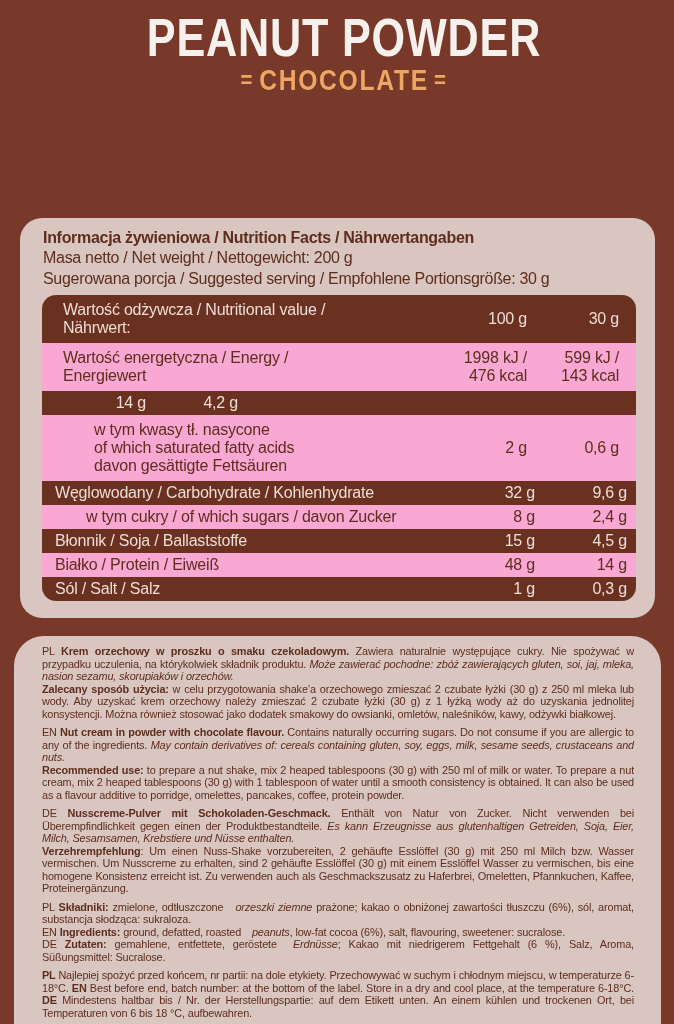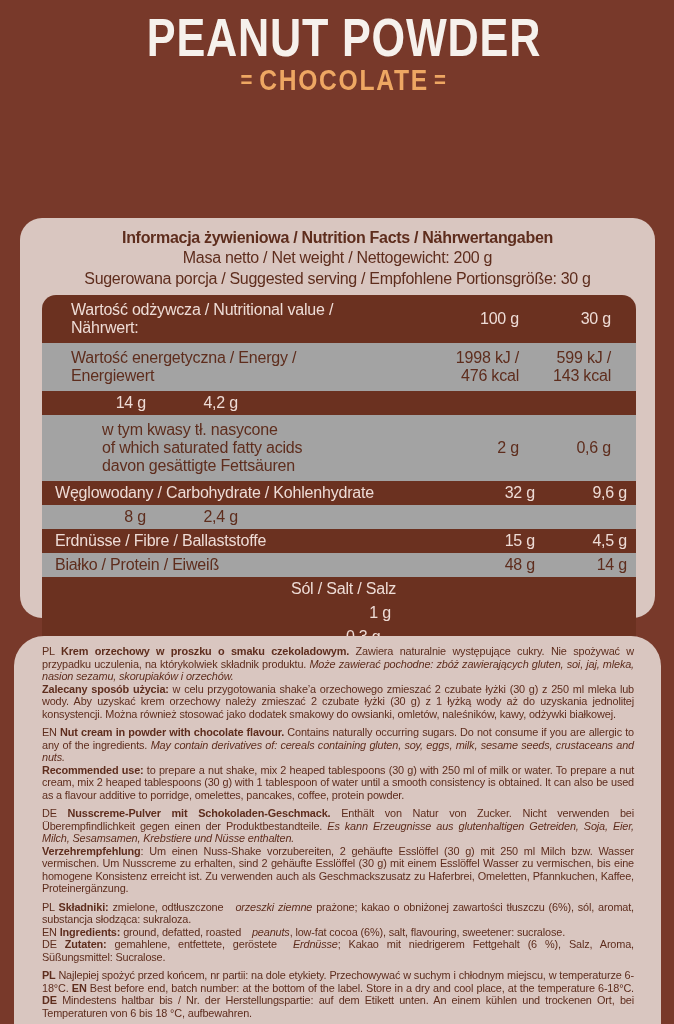--- a/index.html
+++ b/index.html
@@ -49,39 +49,39 @@
     border-radius: 22px;
   }
   .np-head {
     margin: 10px 23px 0 23px;
     color: #5e2d1d;
     font-size: 16px;
     line-height: 20.3px;
     letter-spacing: -0.3px;
     white-space: nowrap;
   }
-  .np-head p { margin: 0; text-align: center; }
+  .np-head p { margin: 0; }
   .np-head p.hb { font-weight: bold; }
   
   .ntable {
     margin: 6px 19px 0 22px;
     font-size: 16px;
     letter-spacing: -0.2px;
     line-height: 18px;
   }
   .trow { display: flex; align-items: center; }
   .trow.dark  { background: #6b3120; color: #eedcd6; }
-  .trow.light { background: #a3a3a3; color: #5e2d1d; }
+  .trow.light { background: #f9a8d4; color: #5e2d1d; }
   .trow.first { border-radius: 14px 14px 0 0; }
-  .trow.last  { border-radius: 0 0 14px 14px; flex-direction: column; }
+  .trow.last  { border-radius: 0 0 14px 14px; }
   .tlabel { flex: 1; padding: 3px 4px 3px 13px; white-space: pre-line; }
   .trow.indent .tlabel { padding-left: 44px; }
   .tval  { width: 104px; text-align: right; white-space: pre-line; padding: 3px 0; }
   .tval.v30 { width: 101px; padding-right: 9px; }
-  .trow.tall  { padding: 3px 16px; justify-content: center; }
+  .trow.tall  { padding: 3px 8px; justify-content: center; }
   
   .info-panel {
     top: 636px; left: 14px; width: 647px; height: 468px;
     border-radius: 30px;
     padding: 9px 27px 8px 28px;
     overflow: hidden;
     color: #5e2d1d;
     font-size: 10.9px;
     line-height: 12.5px;
     letter-spacing: -0.15px;
@@ -136,25 +136,26 @@
 davon gesättigte Fettsäuren</div>
           <div class="tval v100">2 g</div>
           <div class="tval v30">0,6 g</div>
         </div>
         <div class="trow dark">
           <div class="tlabel">Węglowodany / Carbohydrate / Kohlenhydrate</div>
           <div class="tval v100">32 g</div>
           <div class="tval v30">9,6 g</div>
         </div>
         <div class="trow light indent">
+          <div class="tlabel">w tym cukry / of which sugars / davon Zucker</div>
           <div class="tval v100">8 g</div>
           <div class="tval v30">2,4 g</div>
         </div>
         <div class="trow dark">
-          <div class="tlabel">Erdnüsse / Fibre / Ballaststoffe</div>
+          <div class="tlabel">Błonnik / Soja / Ballaststoffe</div>
           <div class="tval v100">15 g</div>
           <div class="tval v30">4,5 g</div>
         </div>
         <div class="trow light">
           <div class="tlabel">Białko / Protein / Eiweiß</div>
           <div class="tval v100">48 g</div>
           <div class="tval v30">14 g</div>
         </div>
         <div class="trow dark last">
           <div class="tlabel">Sól / Salt / Salz</div>

